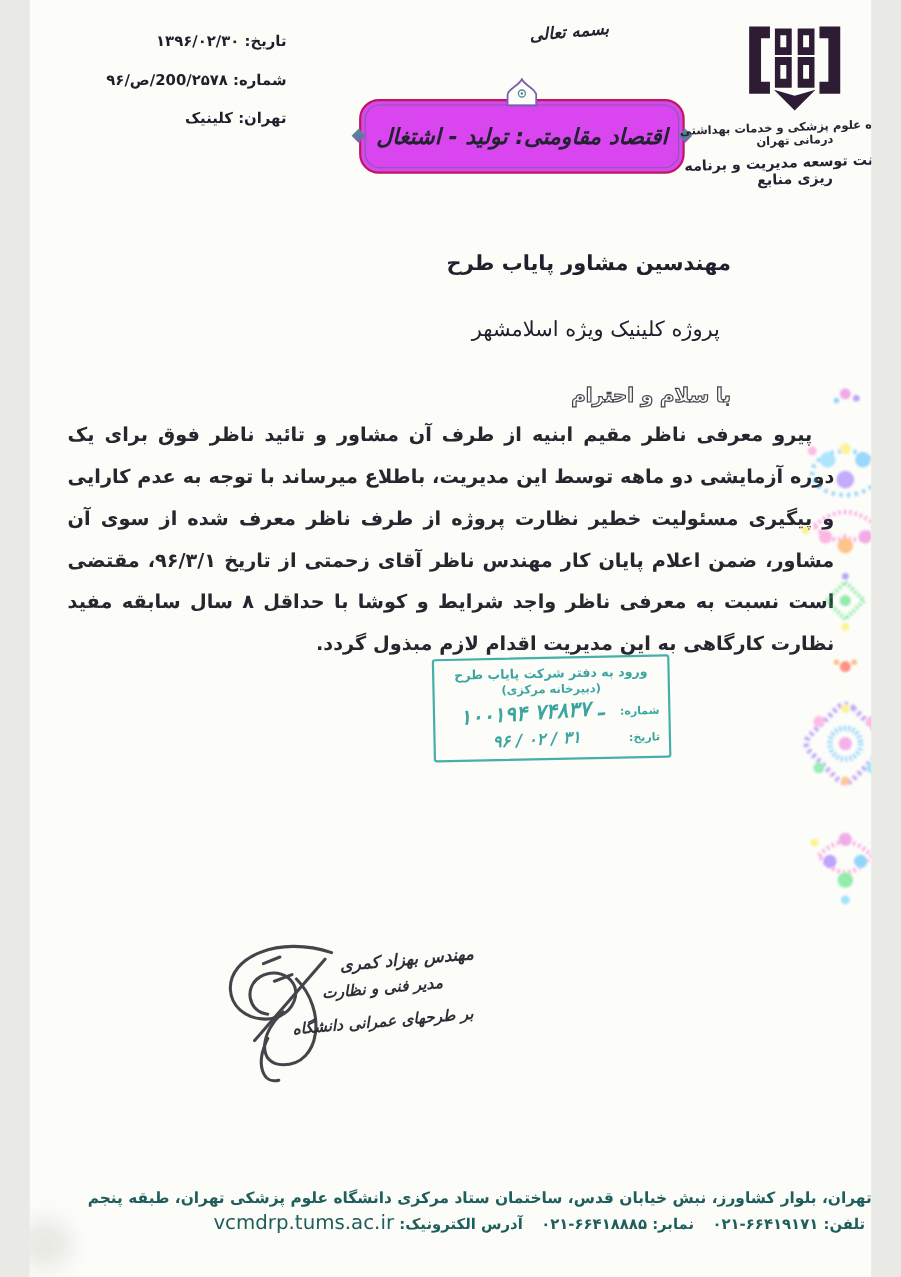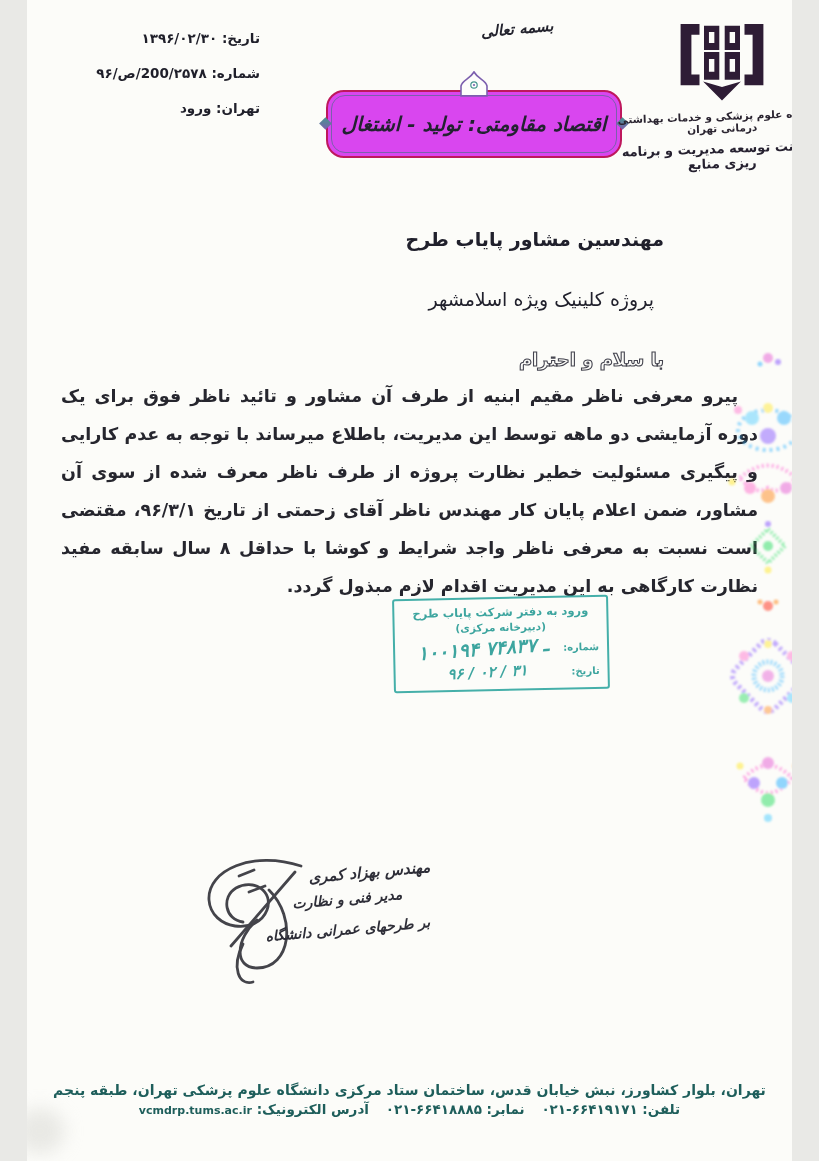--- a/index.html
+++ b/index.html
@@ -58,45 +58,45 @@
   .num-ltr{direction:ltr; unicode-bidi:isolate; display:inline-block;}
   
   .signature{position:absolute; left:118px; top:838px; width:285px; height:150px;}
   .sig-line{position:absolute; right:0; white-space:nowrap; font-style:italic;
     font-weight:700; color:#2e2e38; transform:rotate(-5deg); transform-origin:right center;}
   .sig-name{top:20px; font-size:15px;}
   .sig-t1{top:48px; right:28px; font-size:14px;}
   .sig-t2{top:76px; font-size:14px;}
   .sig-scribble{position:absolute; left:28px; top:8px;}
   
-  .footer{position:absolute; left:0; right:0; top:1082px; text-align:center; color:#1e5e5b;}
+  .footer{position:absolute; left:0; right:0; top:1082px; text-align:right; color:#1e5e5b;}
   .footer-address{font-size:14px; font-weight:700;}
   .footer-contacts{margin-top:3px; font-size:13.5px; font-weight:700;}
   .footer-contacts .seg{margin:0 6px;}
-  .footer-url{font-weight:700; font-size:11px; direction:ltr; unicode-bidi:isolate; display:inline-block;}
+  .footer-url{font-weight:400; font-size:18px; direction:ltr; unicode-bidi:isolate; display:inline-block;}
   .scan-smudge{position:absolute; left:-12px; top:1108px; width:50px; height:46px;
     background:#d9d9d4; border-radius:50%; filter:blur(9px); opacity:.55;}
 </style>
 </head>
 <body>
 
 <div class="page">
 
   <div class="meta">
     <div class="row r1">
       <span>تاریخ:</span>
       <span class="val">۱۳۹۶/۰۲/۳۰</span>
     </div>
     <div class="row r2">
       <span>شماره:</span>
       <span class="val">200/۲۵۷۸/ص/۹۶</span>
     </div>
     <div class="row r3">
       <span>تهران:</span>
-      <span class="val">ورود</span>
+      <span class="val">کلینیک</span>
     </div>
   </div>
 
   <div class="besmellah">بسمه تعالی</div>
 
   <div class="cartouche">
     <svg class="crown" width="44" height="26" viewBox="0 0 44 26">
       <path d="M22,1 C18,8 10,9 9,15 L9,25 L35,25 L35,15 C34,9 26,8 22,1 z" fill="#fdfdfb" stroke="#7c5fae" stroke-width="1.6"></path>
       <circle cx="22" cy="14" r="3.2" fill="none" stroke="#46958f" stroke-width="1.2"></circle>
       <circle cx="22" cy="14" r="1.1" fill="#7c5fae"></circle>

